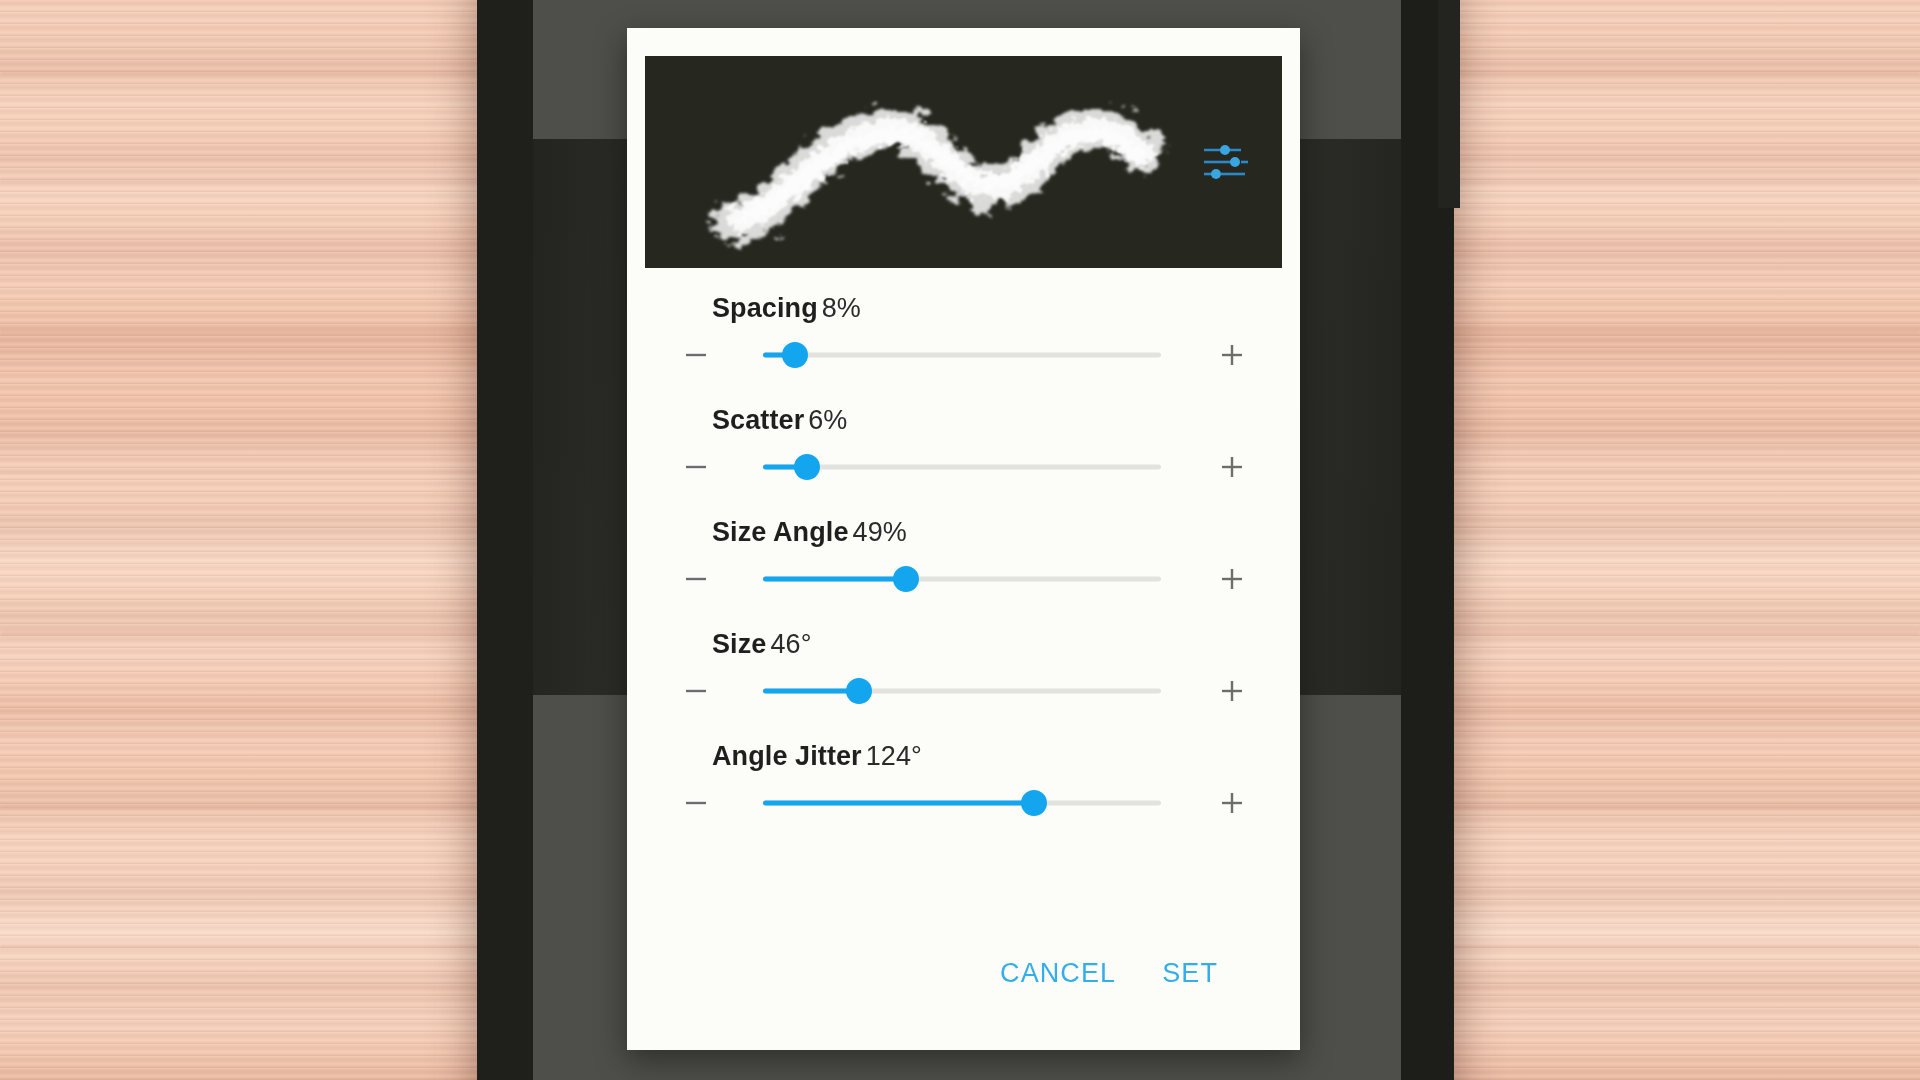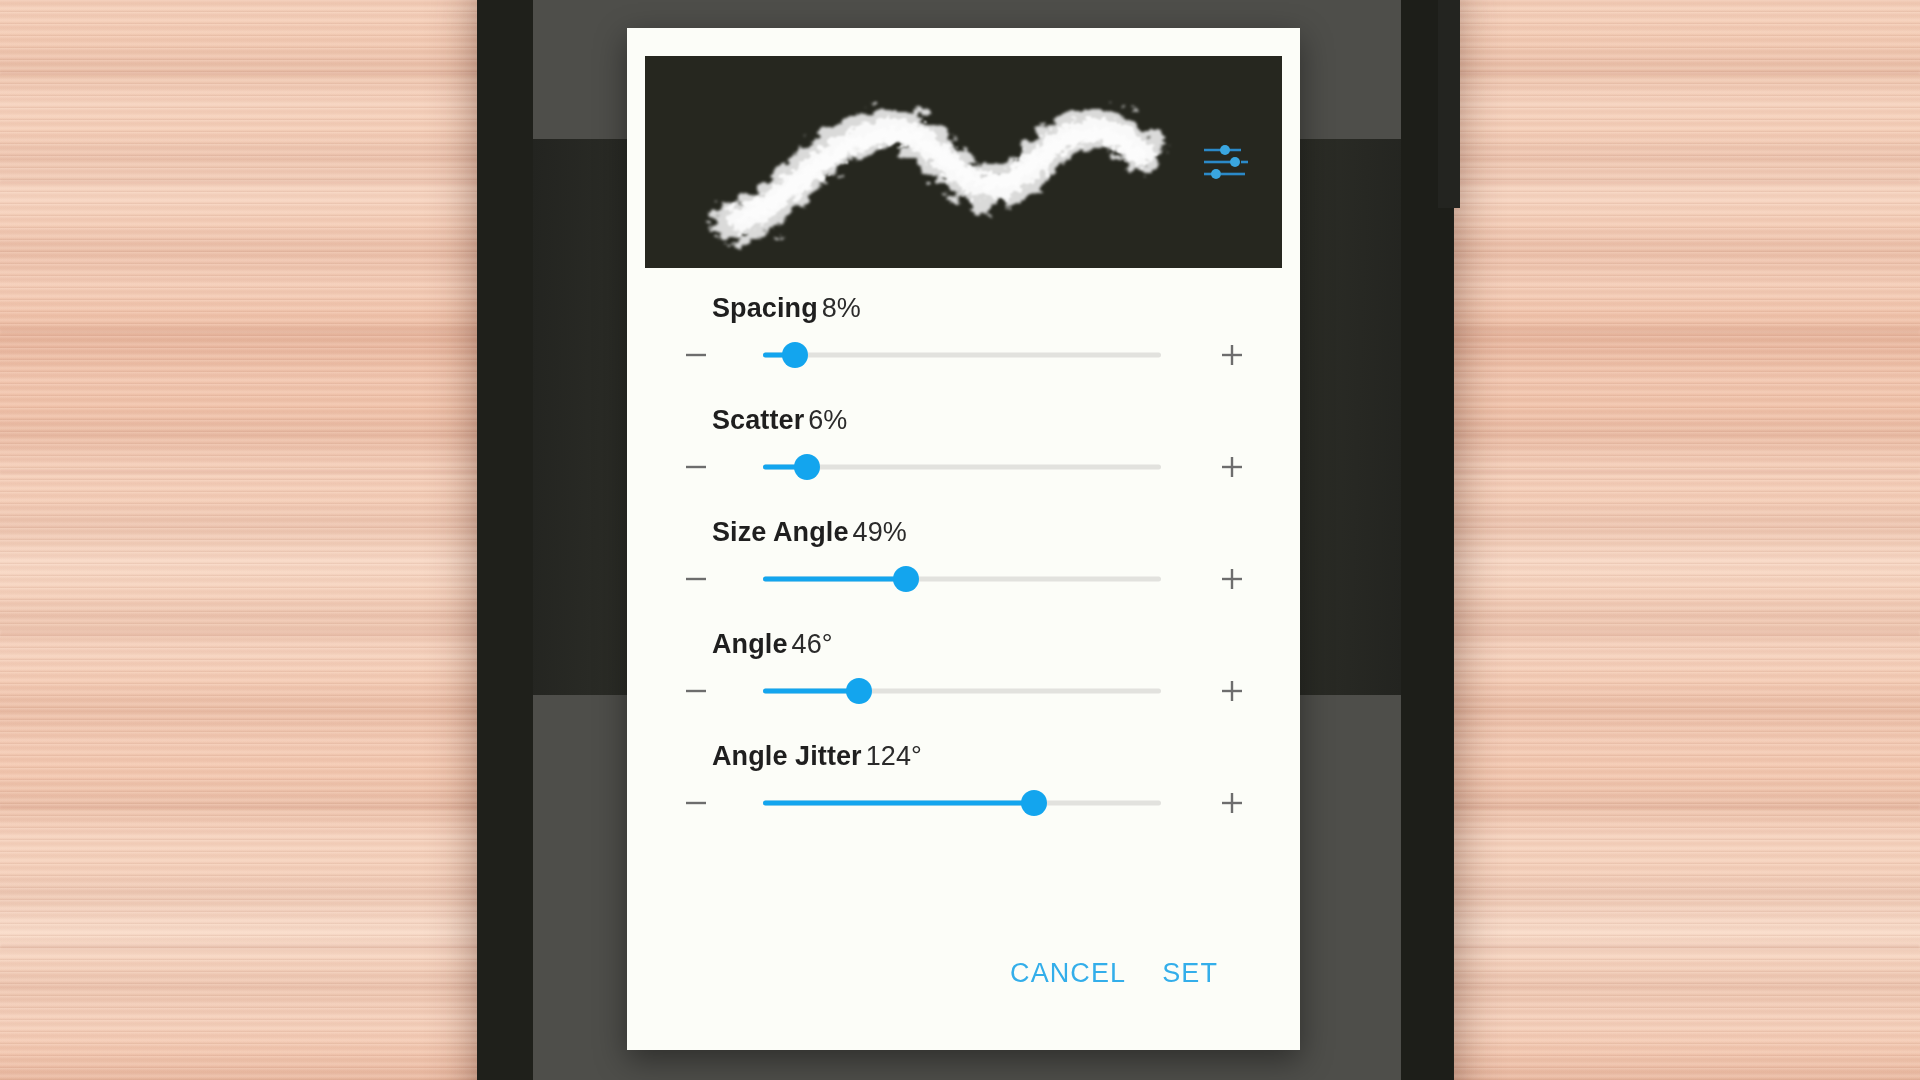--- a/index.html
+++ b/index.html
@@ -182,20 +182,21 @@
     border-radius: 50%;
     background: #13a5ee;
     cursor: grab;
   }
 
   
   #dialog-actions {
     display: flex;
     justify-content: flex-end;
     align-items: center;
+    gap: 10px;
     padding: 0 64px 44px 0;
     height: 110px;
   }
   .action-btn {
     background: none; border: none;
     font-family: "Liberation Sans", sans-serif;
     font-size: 27px;
     letter-spacing: 1.1px;
     color: #33aeea;
     padding: 12px 18px;
@@ -322,21 +323,21 @@
             </div>
             <div class="step-btn plus">
               <svg width="26" height="26" viewBox="0 0 26 26">
                 <line x1="3" y1="13" x2="23" y2="13" stroke="#6d6d6d" stroke-width="2.4"></line>
                 <line x1="13" y1="3" x2="13" y2="23" stroke="#6d6d6d" stroke-width="2.4"></line>
               </svg>
             </div>
           </div>
         </div>
         <div class="slider-group">
-          <div class="slider-label"><span class="name">Angle</span><span class="value">46°</span></div>
+          <div class="slider-label"><span class="name">Size</span><span class="value">46°</span></div>
           <div class="slider-row">
             <div class="step-btn minus">
               <svg width="26" height="26" viewBox="0 0 26 26">
                 <line x1="3" y1="13" x2="23" y2="13" stroke="#6d6d6d" stroke-width="2.4"></line>
               </svg>
             </div>
             <div class="slider-track-wrap">
               <div class="slider-track"></div>
               <div class="slider-fill" style="width: 24%;"></div>
               <div class="slider-knob" style="left: 24%;"></div>

